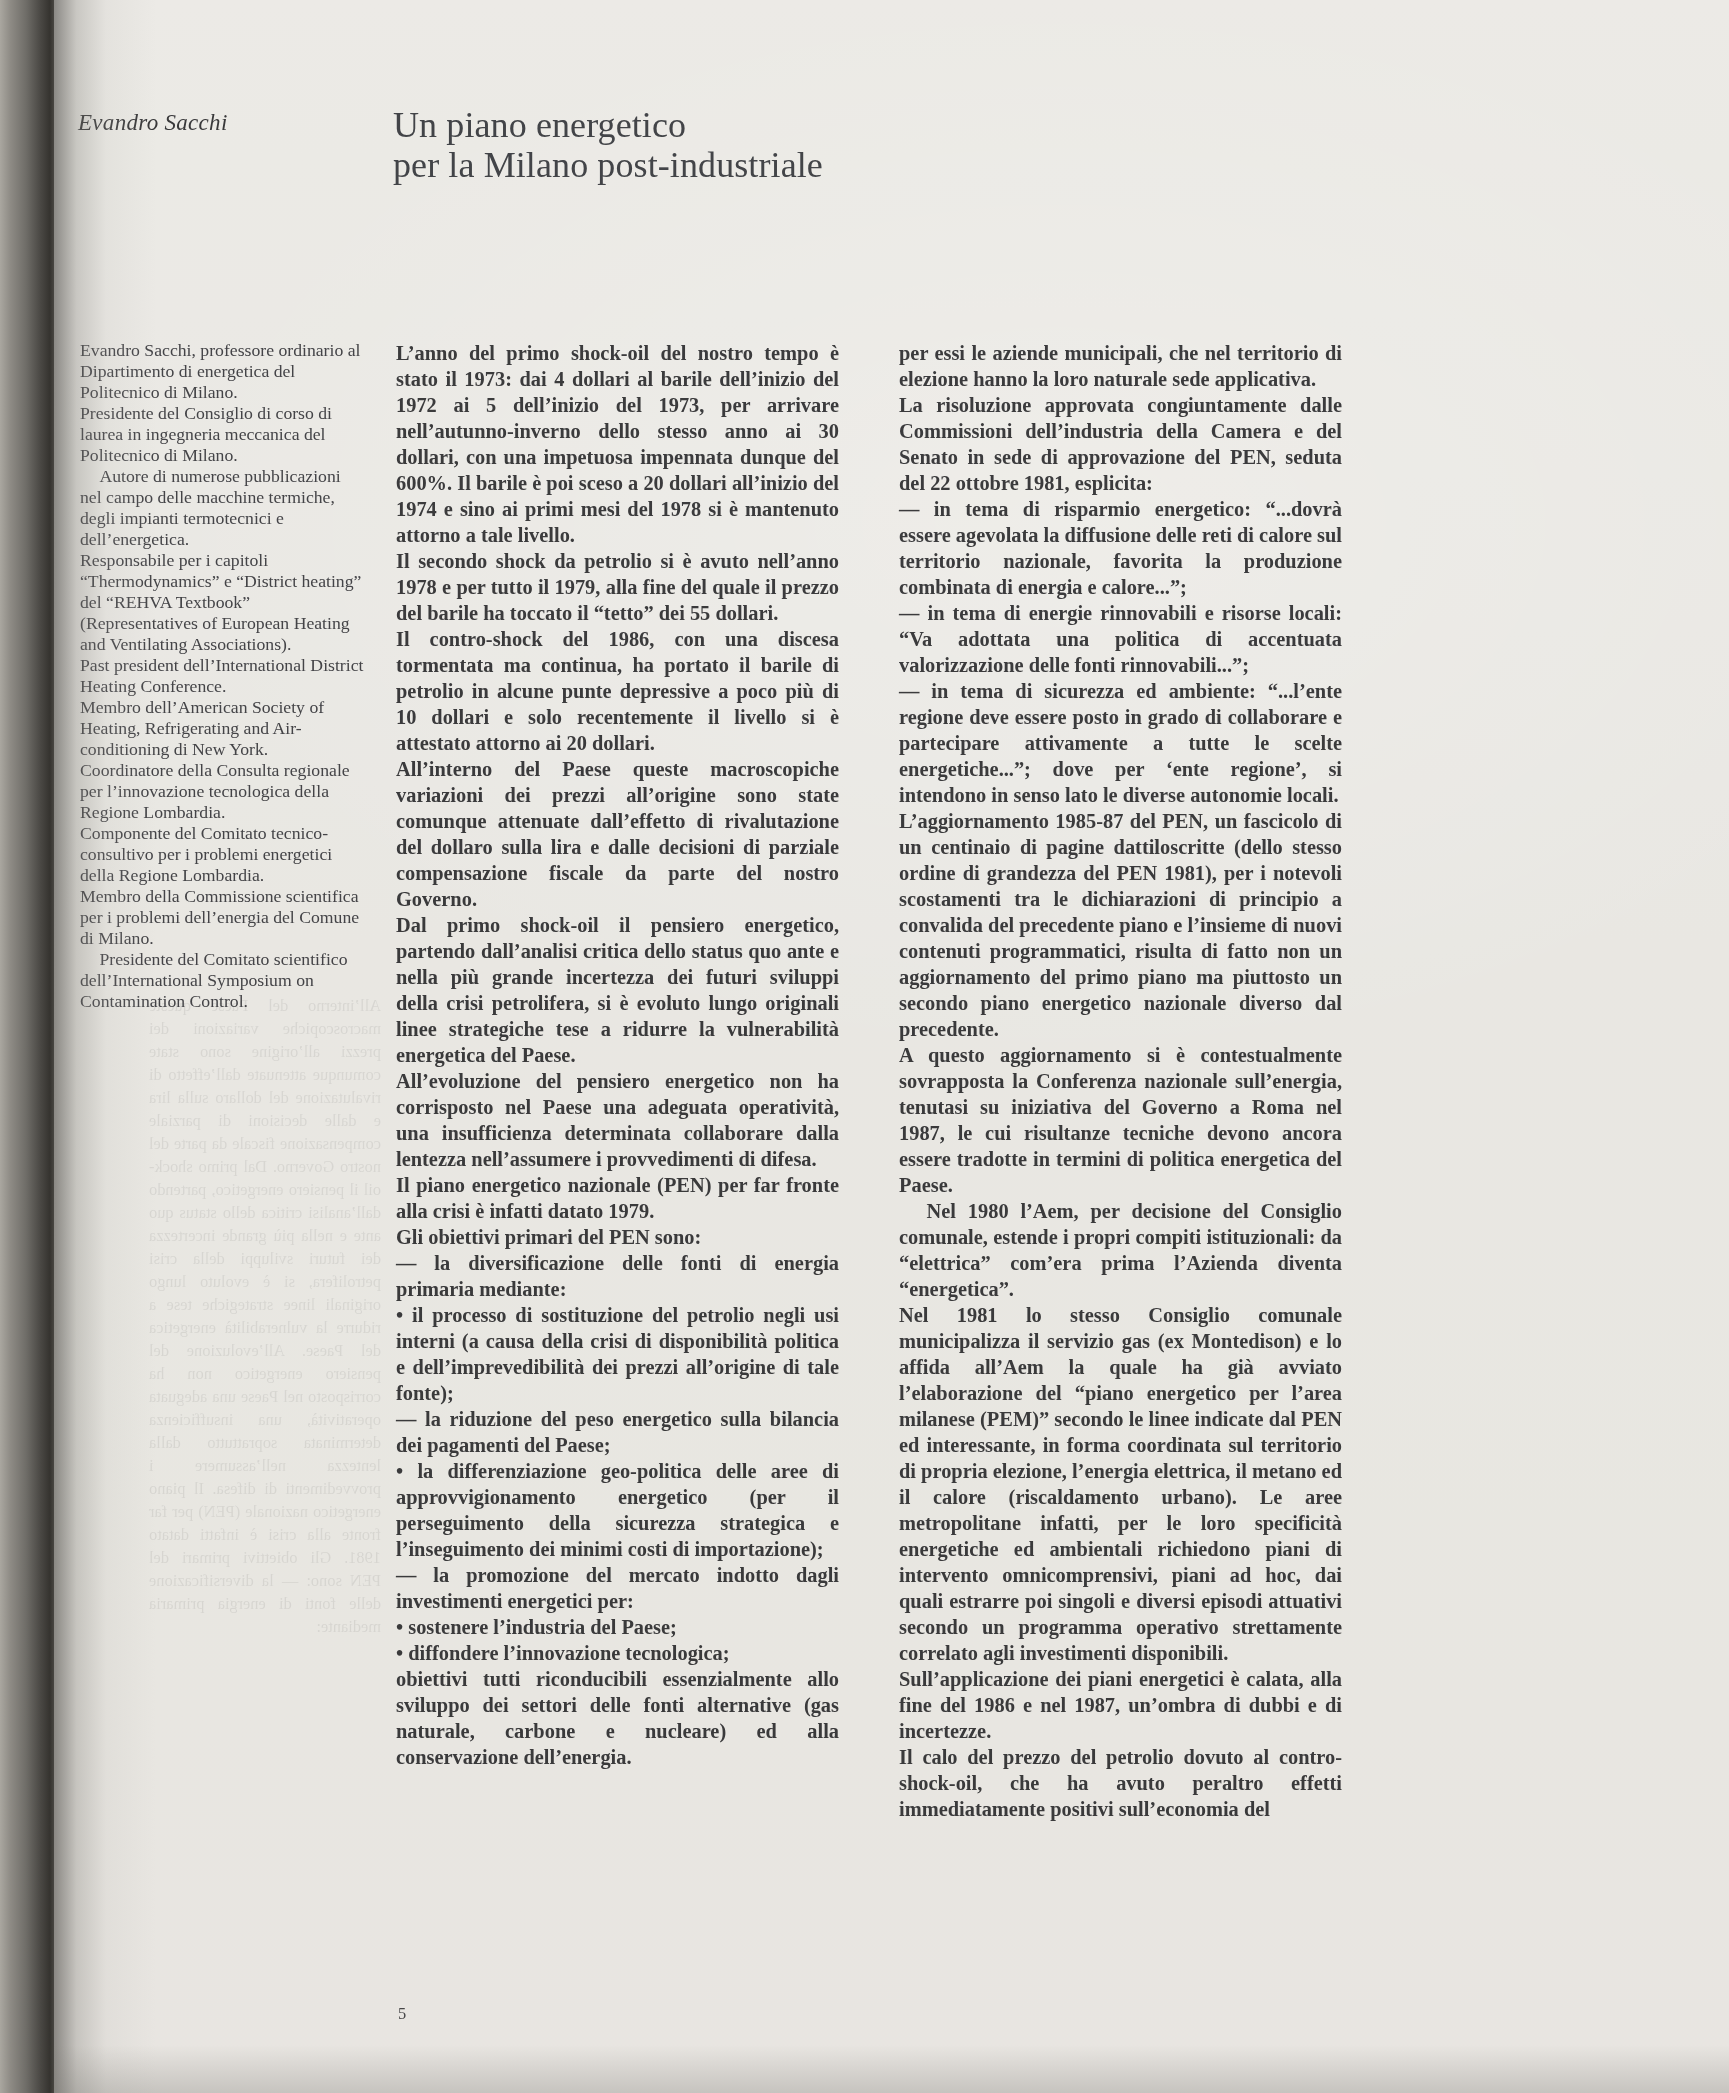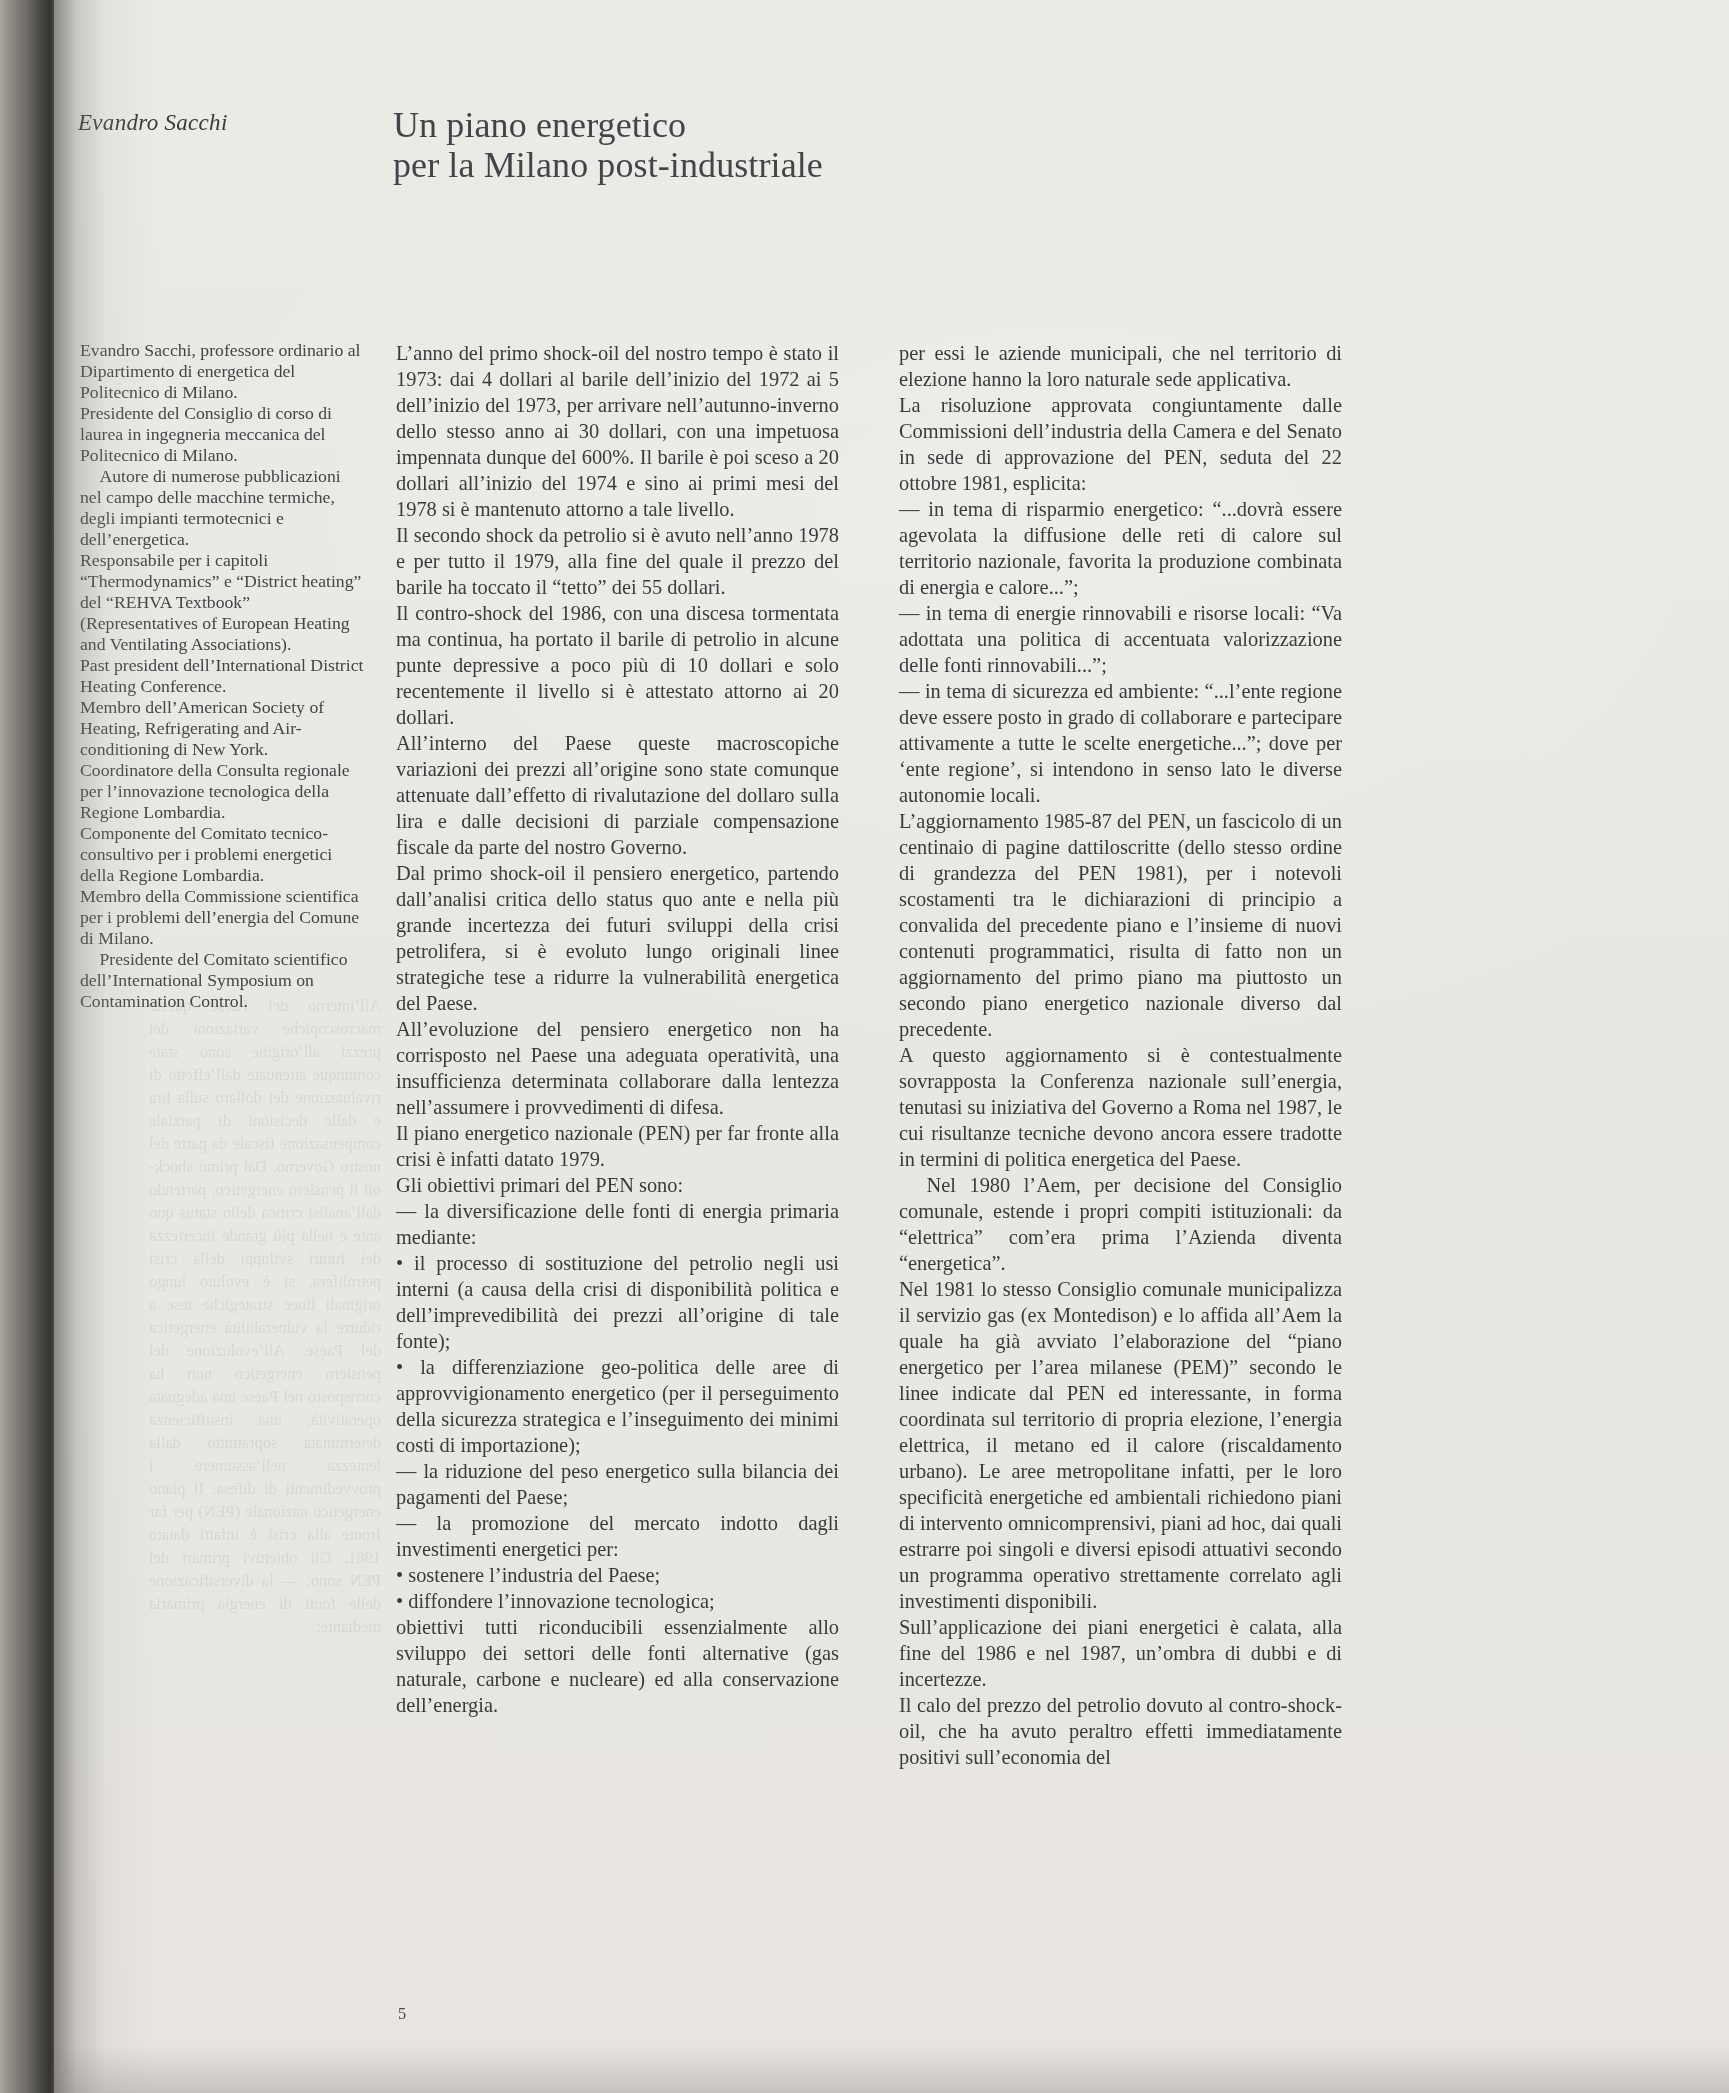--- a/index.html
+++ b/index.html
@@ -72,21 +72,21 @@
     left: 26px; width: 285px;
     font-size: 17.7px; line-height: 21px;
     color: #46464a;
   }
   #col-main  { left: 342px; width: 443px; }
   #col-right { left: 845px; width: 443px; }
   #col-main, #col-right {
     font-size: 20.4px; line-height: 26px;
   }
   .col p { margin: 0; }
-  .just { text-align: justify; text-align-last: left; }
+  .just { text-align: justify; text-align-last: left; font-weight: bold; }
   .indent { text-indent: 1.35em; }
   .bio-indent { text-indent: 1.1em; }
 
   #page-number {
     position: absolute; left: 344px; top: 2004px;
     font-size: 16.4px; color: #4a4a4c;
   }
 
   
   #bleed-through {
@@ -133,22 +133,22 @@
       <p>L’anno del primo shock-oil del nostro tempo è stato il 1973: dai 4 dollari al barile dell’inizio del 1972 ai 5 dell’inizio del 1973, per arrivare nell’autunno-inverno dello stesso anno ai 30 dollari, con una impetuosa impennata dunque del 600%. Il barile è poi sceso a 20 dollari all’inizio del 1974 e sino ai primi mesi del 1978 si è mantenuto attorno a tale livello.</p>
       <p>Il secondo shock da petrolio si è avuto nell’anno 1978 e per tutto il 1979, alla fine del quale il prezzo del barile ha toccato il “tetto” dei 55 dollari.</p>
       <p>Il contro-shock del 1986, con una discesa tormentata ma continua, ha portato il barile di petrolio in alcune punte depressive a poco più di 10 dollari e solo recentemente il livello si è attestato attorno ai 20 dollari.</p>
       <p>All’interno del Paese queste macroscopiche variazioni dei prezzi all’origine sono state comunque attenuate dall’effetto di rivalutazione del dollaro sulla lira e dalle decisioni di parziale compensazione fiscale da parte del nostro Governo.</p>
       <p>Dal primo shock-oil il pensiero energetico, partendo dall’analisi critica dello status quo ante e nella più grande incertezza dei futuri sviluppi della crisi petrolifera, si è evoluto lungo originali linee strategiche tese a ridurre la vulnerabilità energetica del Paese.</p>
       <p>All’evoluzione del pensiero energetico non ha corrisposto nel Paese una adeguata operatività, una insufficienza determinata collaborare dalla lentezza nell’assumere i provvedimenti di difesa.</p>
       <p>Il piano energetico nazionale (PEN) per far fronte alla crisi è infatti datato 1979.</p>
       <p>Gli obiettivi primari del PEN sono:</p>
       <p>— la diversificazione delle fonti di energia primaria mediante:</p>
       <p>• il processo di sostituzione del petrolio negli usi interni (a causa della crisi di disponibilità politica e dell’imprevedibilità dei prezzi all’origine di tale fonte);</p>
+      <p>— la riduzione del peso energetico sulla bilancia dei pagamenti del Paese;</p>
       <p>• la differenziazione geo-politica delle aree di approvvigionamento energetico (per il perseguimento della sicurezza strategica e l’inseguimento dei minimi costi di importazione);</p>
-      <p>— la riduzione del peso energetico sulla bilancia dei pagamenti del Paese;</p>
       <p>— la promozione del mercato indotto dagli investimenti energetici per:</p>
       <p>• sostenere l’industria del Paese;</p>
       <p>• diffondere l’innovazione tecnologica;</p>
       <p>obiettivi tutti riconducibili essenzialmente allo sviluppo dei settori delle fonti alternative (gas naturale, carbone e nucleare) ed alla conservazione dell’energia.</p>
     </div>
   <div class="col just" id="col-right">
       <p>per essi le aziende municipali, che nel territorio di elezione hanno la loro naturale sede applicativa.</p>
       <p>La risoluzione approvata congiuntamente dalle Commissioni dell’industria della Camera e del Senato in sede di approvazione del PEN, seduta del 22 ottobre 1981, esplicita:</p>
       <p>— in tema di risparmio energetico: “...dovrà essere agevolata la diffusione delle reti di calore sul territorio nazionale, favorita la produzione combinata di energia e calore...”;</p>
       <p>— in tema di energie rinnovabili e risorse locali: “Va adottata una politica di accentuata valorizzazione delle fonti rinnovabili...”;</p>

